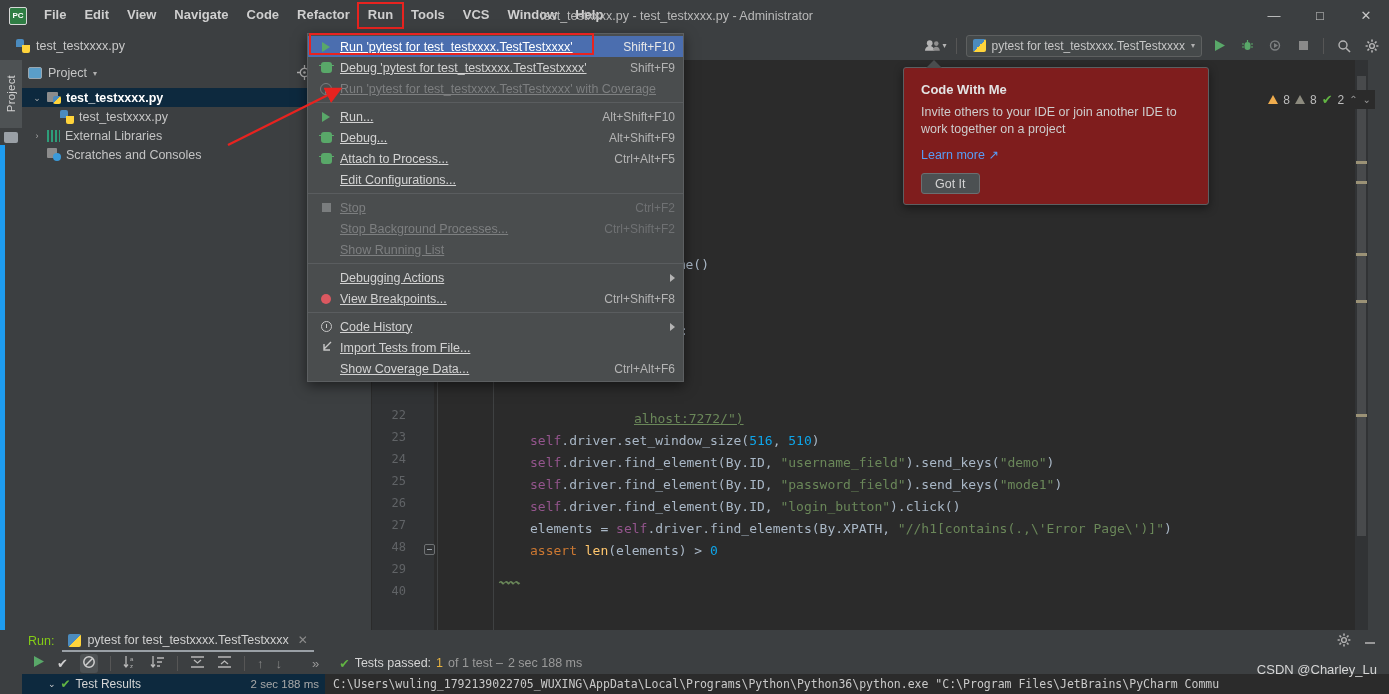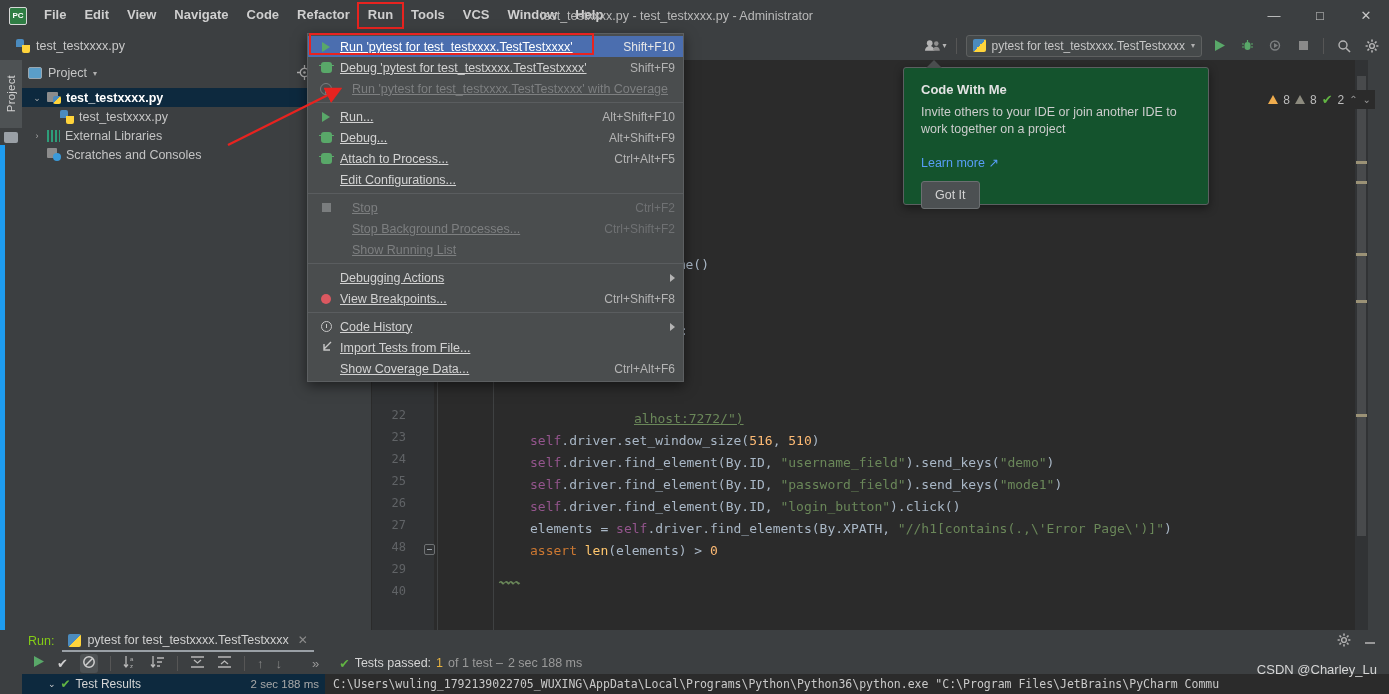--- a/index.html
+++ b/index.html
@@ -195,21 +195,21 @@
     position: absolute; left: 62px; top: 0; width: 921px; height: 570px;
     font-family: "DejaVu Sans Mono", monospace; font-size: 13px; line-height: 22px;
     color: #a9b7c6; white-space: pre;
   }
   .ind-guide {
     position: absolute; top: 0; width: 1px; height: 570px; background: #3f4142;
   }
   .kw   { color: #cc7832; }
   .selfk{ color: #94558d; }
   .str  { color: #6a8759; }
-  .num  { color: #fdba74; }
+  .num  { color: #0ea5e9; }
   .fn   { color: #ffc66d; }
   .link { color: #6a8759; text-decoration: underline; }
   .squig {
     position:absolute; font-size: 11px; color:#6a8759; letter-spacing:-1px;
   }
 
   
   .markerbar {
     position: absolute; left: 1355px; top: 60px; width: 13px; height: 570px;
     background: #313335;
@@ -231,53 +231,53 @@
     background: #2b2b2b; padding: 2px 4px;
   }
   .tri-warn { width:0;height:0;border-left:5px solid transparent;border-right:5px solid transparent;border-bottom:9px solid #f0ad4e; position:relative;}
   .tri-warn.grey { border-bottom-color: #8d8b7f; }
   .chk-green { color:#62b543; font-size:13px; }
   .chev { color:#9a9a9a; font-size:10px; }
 
   
   .cwm {
     position: absolute; left: 903px; top: 67px; width: 306px; height: 138px;
-    background: #14532d; border: 1px solid #5c5f61; border-radius: 3px;
+    background: #7f1d1d; border: 1px solid #5c5f61; border-radius: 3px;
     box-shadow: 0 3px 10px rgba(0,0,0,.45);
     padding: 14px 17px;
   }
   .cwm::before {
     content: ""; position: absolute; left: 22px; top: -8px;
     border-left: 8px solid transparent; border-right: 8px solid transparent;
     border-bottom: 8px solid #4a4d4e;
   }
   .cwm-title { font-size: 13px; font-weight: bold; color: #e3e3e3; margin-bottom: 7px; }
   .cwm-body { font-size: 12.5px; color: #cdcdcd; line-height: 17px; width: 268px; }
-  .cwm-link { font-size: 12.5px; color: #589df6; margin-top: 17px; display:inline-block; }
+  .cwm-link { font-size: 12.5px; color: #589df6; margin-top: 9px; display:inline-block; }
   .cwm-btn {
     margin-top: 10px; display:inline-flex; align-items:center; justify-content:center;
-    height: 28px; padding: 0 13px;
+    height: 21px; padding: 0 13px;
     background: #4c5052; border: 1px solid #6b6f71; border-radius: 3px;
     font-size: 12.5px; color: #d4d4d4;
   }
 
   
   .menu-popup {
     position: absolute; left: 307px; top: 33px; width: 377px;
     background: #4a4d4e; border: 1px solid #5c5f61;
     box-shadow: 0 4px 12px rgba(0,0,0,.5);
     padding: 2px 0;
     font-size: 12.5px;
   }
   .mrow {
     position: relative; height: 21px; display: flex; align-items: center;
     padding: 0 8px 0 10px; color: #d2d2d2;
   }
   .mrow.sel { background: #4b6eaf; color: #ffffff; }
-  .mrow.dis { color: #7d7f80; gap: 12px; }
+  .mrow.dis { color: #7d7f80; }
   .mrow .mi-icon {
     width: 16px; min-width:16px; display:flex; align-items:center; justify-content:center;
     margin-right: 6px;
   }
   .mrow .mi-label { flex: 1; text-decoration: underline; }
   .mrow .mi-key { color: #b4b4b4; font-size: 12px; margin-left: 14px; }
   .mrow.sel .mi-key { color: #e8e8e8; }
   .mrow.dis .mi-key { color: #6f7173; }
   .msep { height: 1px; background: #5a5d5f; margin: 3px 0; }
   .submenu-arrow {

